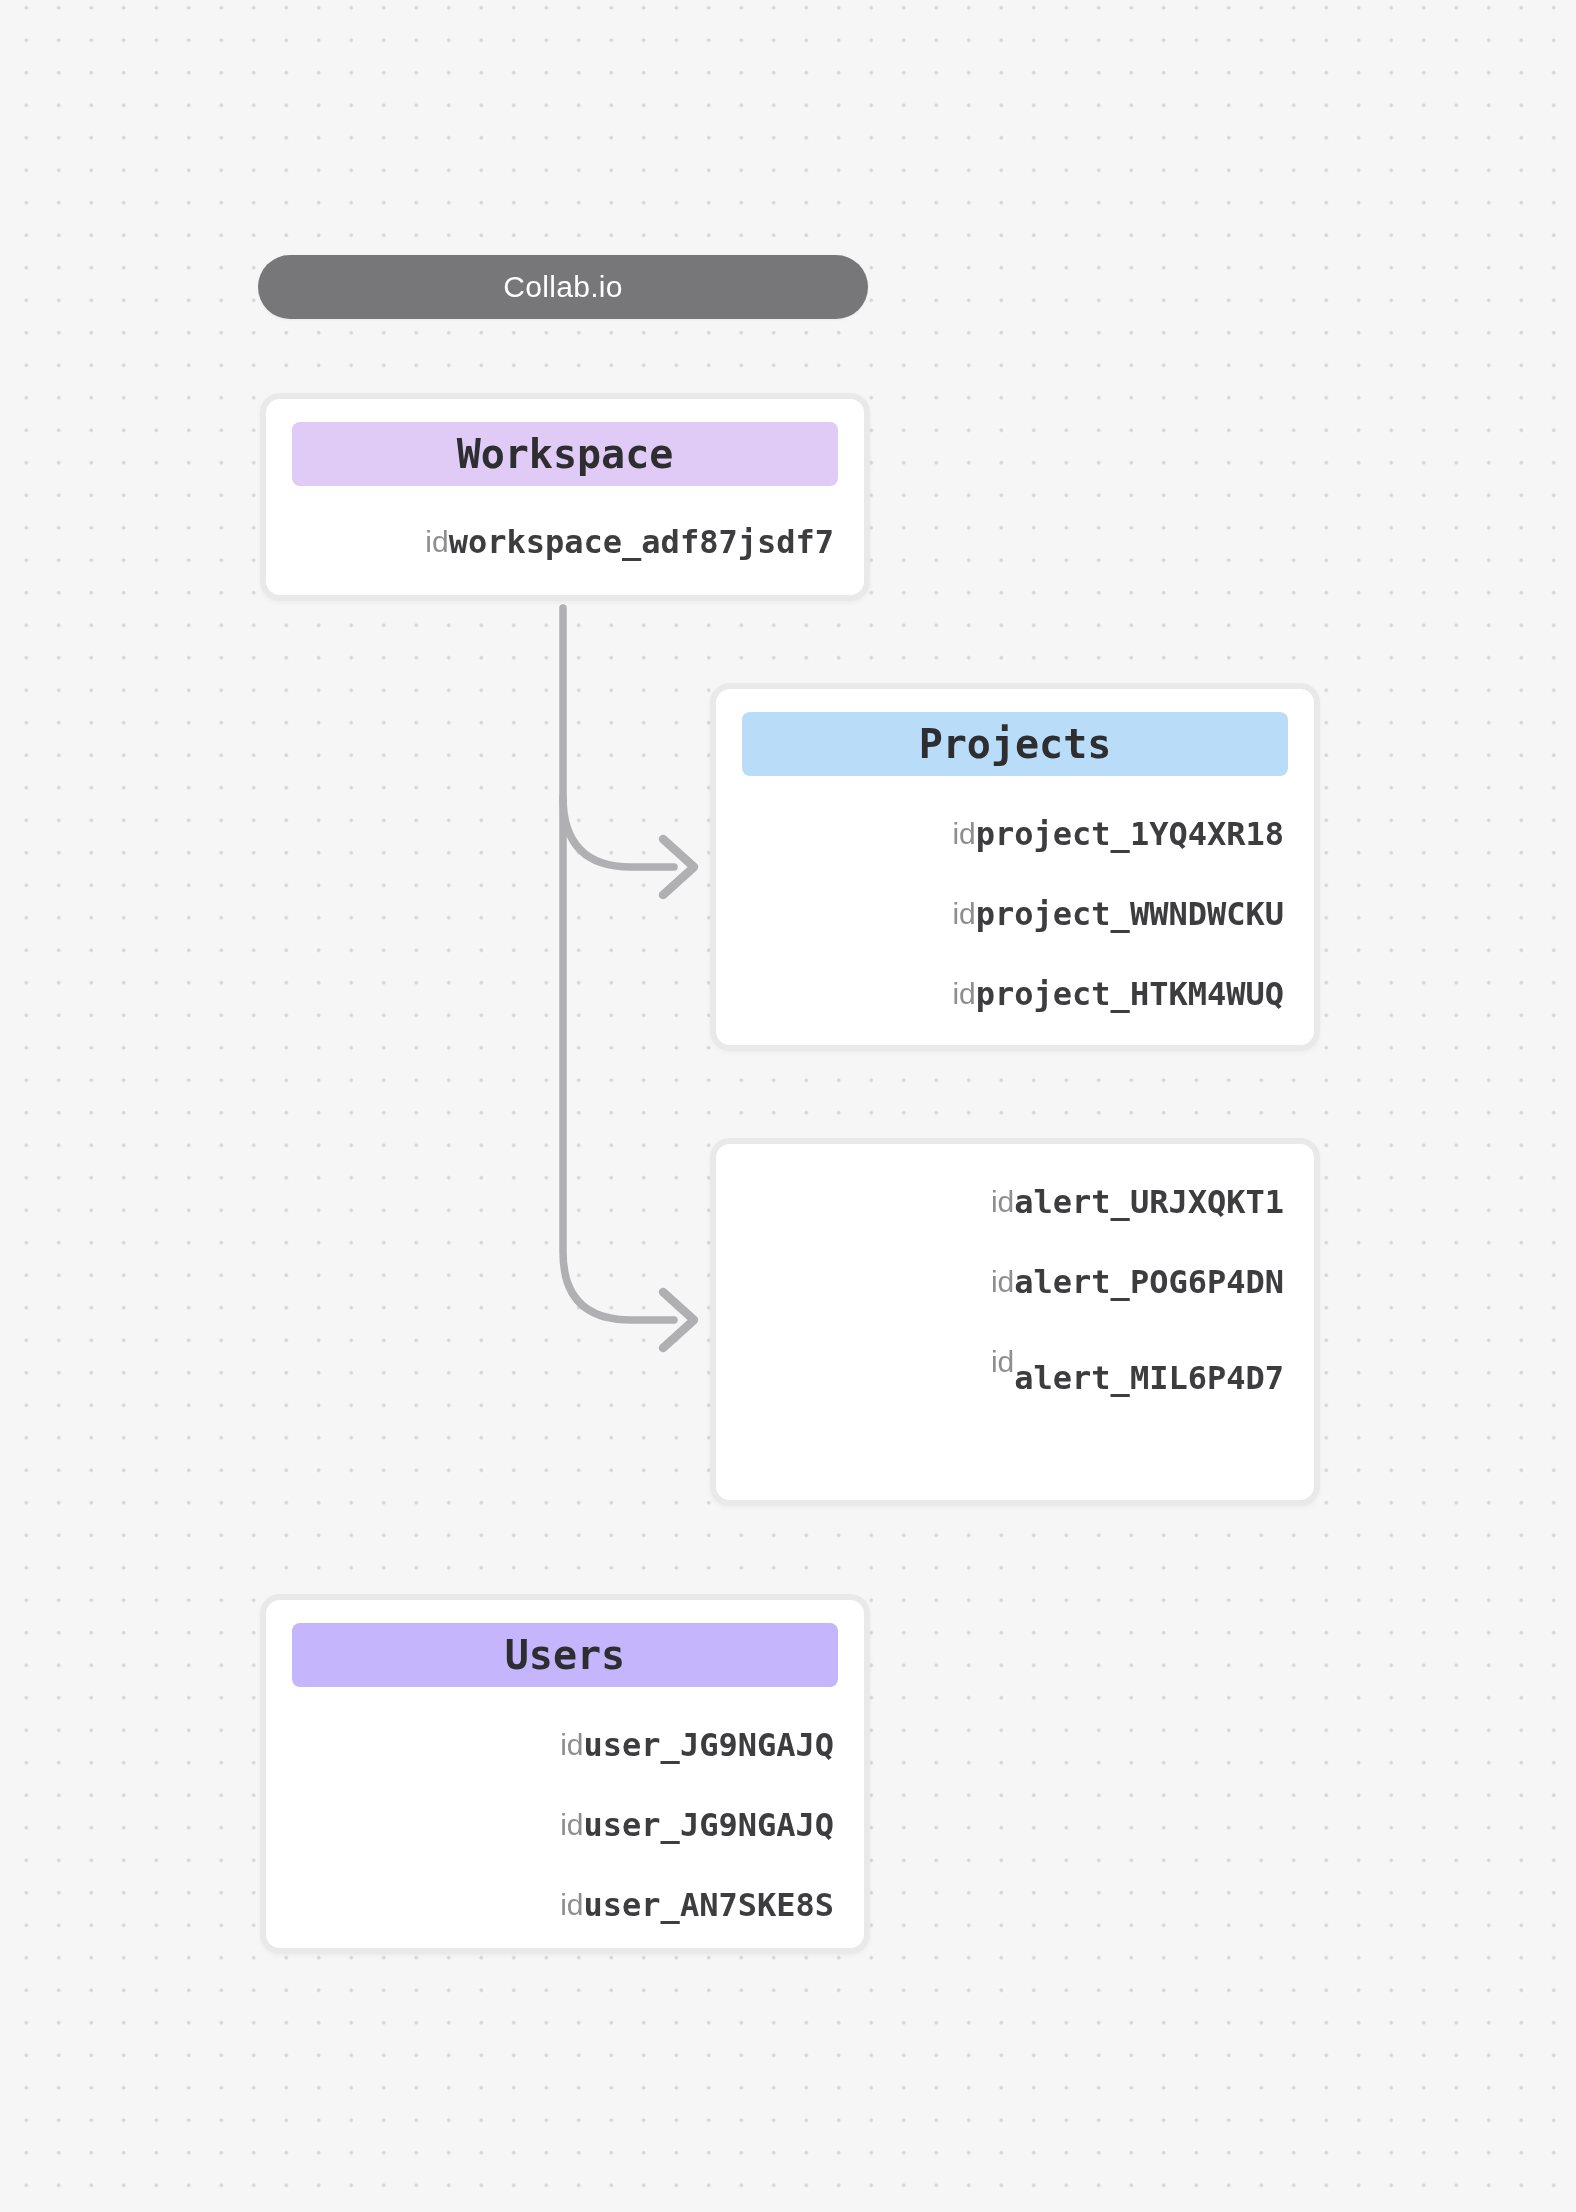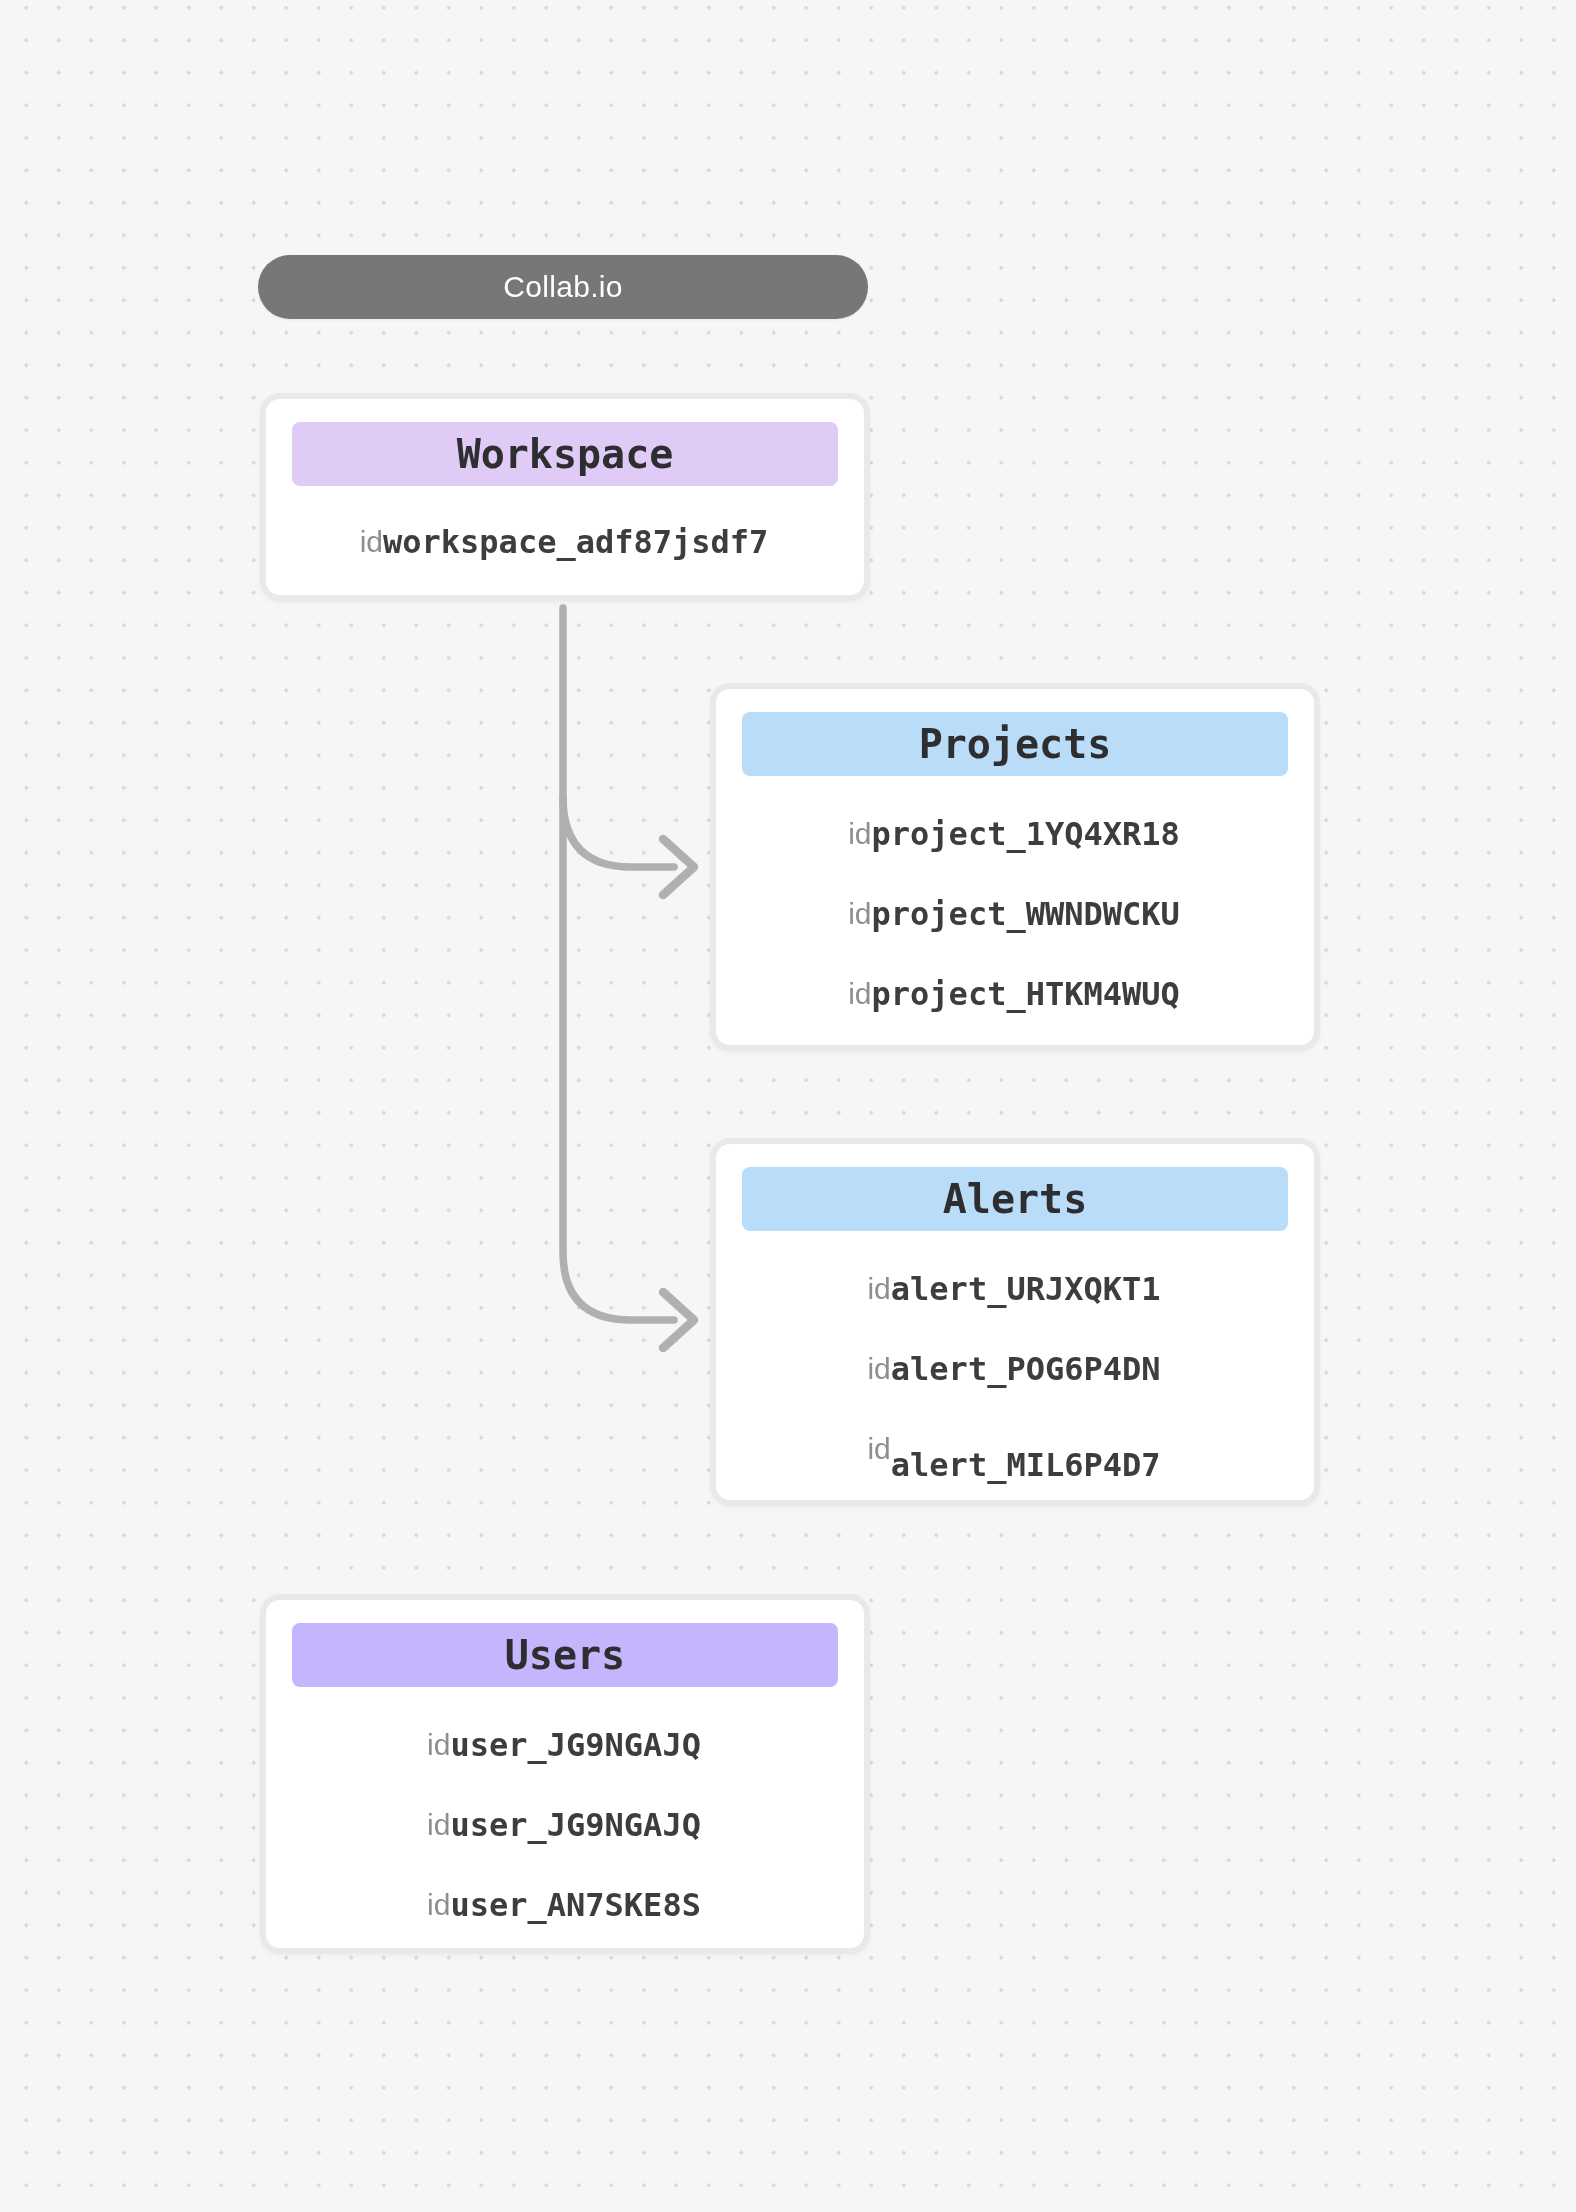--- a/index.html
+++ b/index.html
@@ -51,21 +51,21 @@
     margin: 23px 26px 0 26px;
     border-radius: 8px;
     display: flex; align-items: center; justify-content: center;
     font-size: 40px;
     font-weight: 600;
     color: #2e2e30;
   }
   .rows { margin: 18px 30px 0 28px; }
   .row {
     height: 80px;
-    display: flex; align-items: center; justify-content: center;
+    display: flex; align-items: center; justify-content: flex-end;
   }
   .row .k { font-size: 30px; color: #8e8e90; }
   .row .v { font-size: 32px; font-weight: 600; color: #3d3d3f; }
   .row .v.stagger { transform: translateY(16px); }
 
   #card-workspace { left: 260px; top: 393px;  width: 610px; height: 208px; }
   #card-projects  { left: 710px; top: 683px;  width: 610px; height: 368px; }
   #card-alerts    { left: 710px; top: 1138px; width: 610px; height: 368px; }
   #card-users     { left: 260px; top: 1594px; width: 610px; height: 360px; }
 
@@ -118,23 +118,20 @@
       <span class="v mono">project_WWNDWCKU</span>
     </div>
     <div class="row">
       <span class="k">id</span>
       <span class="v mono">project_HTKM4WUQ</span>
     </div>
   </div>
 </div>
 
 <div class="card" id="card-alerts">
-  <div class="card-header mono hdr-alerts">
-    <span>Alerts</span>
-  </div>
   <div class="rows">
     <div class="row">
       <span class="k">id</span>
       <span class="v mono">alert_URJXQKT1</span>
     </div>
     <div class="row">
       <span class="k">id</span>
       <span class="v mono">alert_POG6P4DN</span>
     </div>
     <div class="row">

